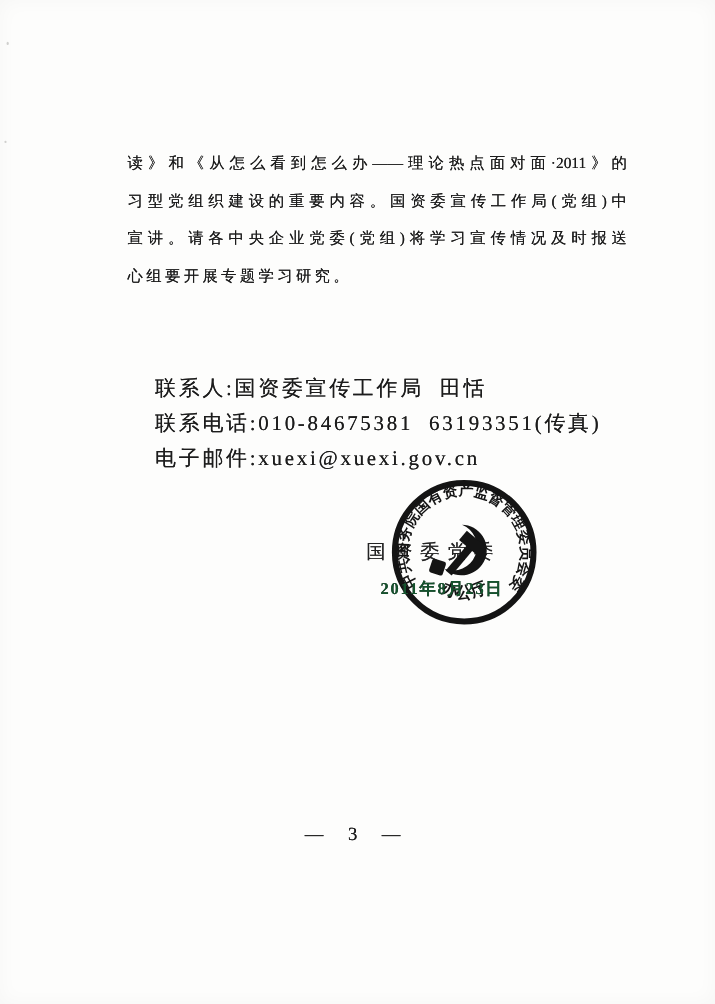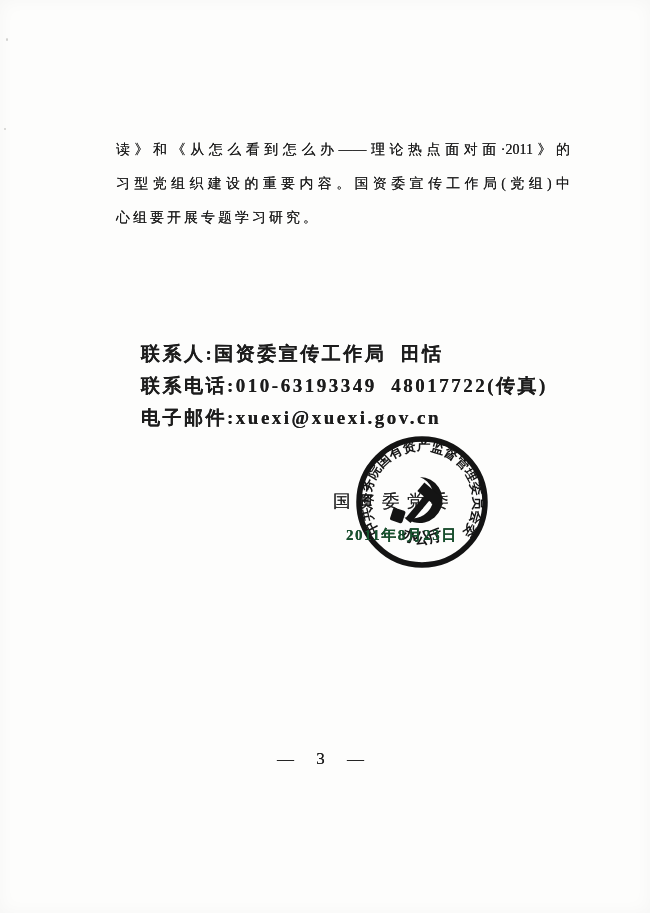--- a/index.html
+++ b/index.html
@@ -27,21 +27,21 @@
   .closing-line{
     height:34px;line-height:24px;letter-spacing:3px;
     text-shadow:0 0 .4px #333;white-space:pre;
   }
   .contact-block{
     position:absolute;left:141px;top:342px;
     font-size:19px;color:#1c1c1c;
   }
   .contact-line{
     height:32px;line-height:24px;letter-spacing:2.5px;
-    text-shadow:0 0 .4px #333;white-space:pre;font-weight:bold;
+    text-shadow:0 0 .4px #333;white-space:pre;
   }
   .sig-dept{
     position:absolute;left:333px;top:489px;
     font-size:17.5px;letter-spacing:7px;color:#242424;
     text-shadow:0 0 .4px #444;white-space:pre;z-index:1;
   }
   .sig-date{
     position:absolute;left:346px;top:526px;
     font-size:15px;letter-spacing:1.5px;color:#14532d;
     font-weight:bold;text-shadow:0 0 .5px #333;white-space:pre;z-index:3;
@@ -63,26 +63,27 @@
 <body>
 
 <div class="page">
 
   <div class="speck s1"></div>
   <div class="speck s2"></div>
 
   <div class="body-text">
     <div class="para-line">读》和《从怎么看到怎么办——理论热点面对面·2011》的</div>
     <div class="para-line">习型党组织建设的重要内容。国资委宣传工作局(党组)中</div>
+    <div class="para-line">宣讲。请各中央企业党委(党组)将学习宣传情况及时报送</div>
     <div class="closing-line">心组要开展专题学习研究。</div>
   </div>
 
   <div class="contact-block">
     <div class="contact-line">联系人:国资委宣传工作局  田恬</div>
-    <div class="contact-line">联系电话:010-63193349  48017722(传真)</div>
+    <div class="contact-line">联系电话:010-84675381  63193351(传真)</div>
     <div class="contact-line">电子邮件:xuexi@xuexi.gov.cn</div>
   </div>
 
   <div class="sig-dept">国资委党委</div>
   <div class="sig-date">2011年8月23日</div>
 
   <div class="seal">
     <svg width="146" height="146" viewBox="0 0 146 146">
       <defs>
         <path id="ringPath" d="M 30.4 102.8 A 52 52 0 1 1 115.6 102.8" fill="none"></path>

